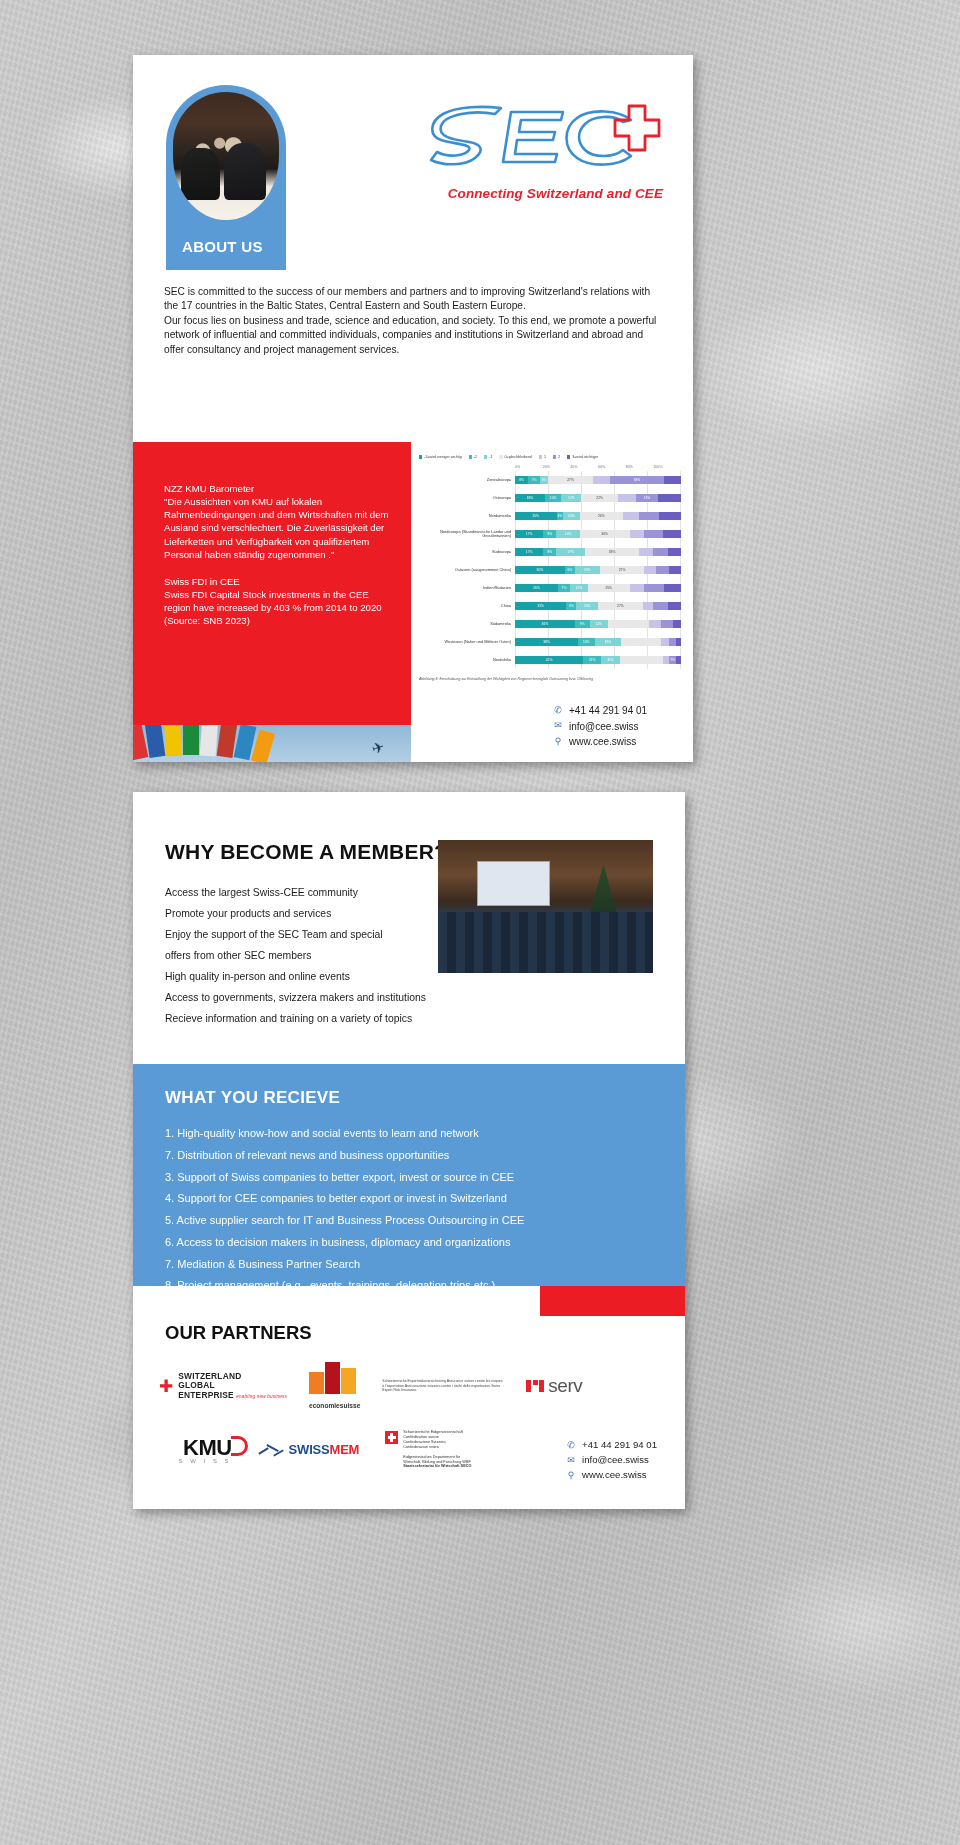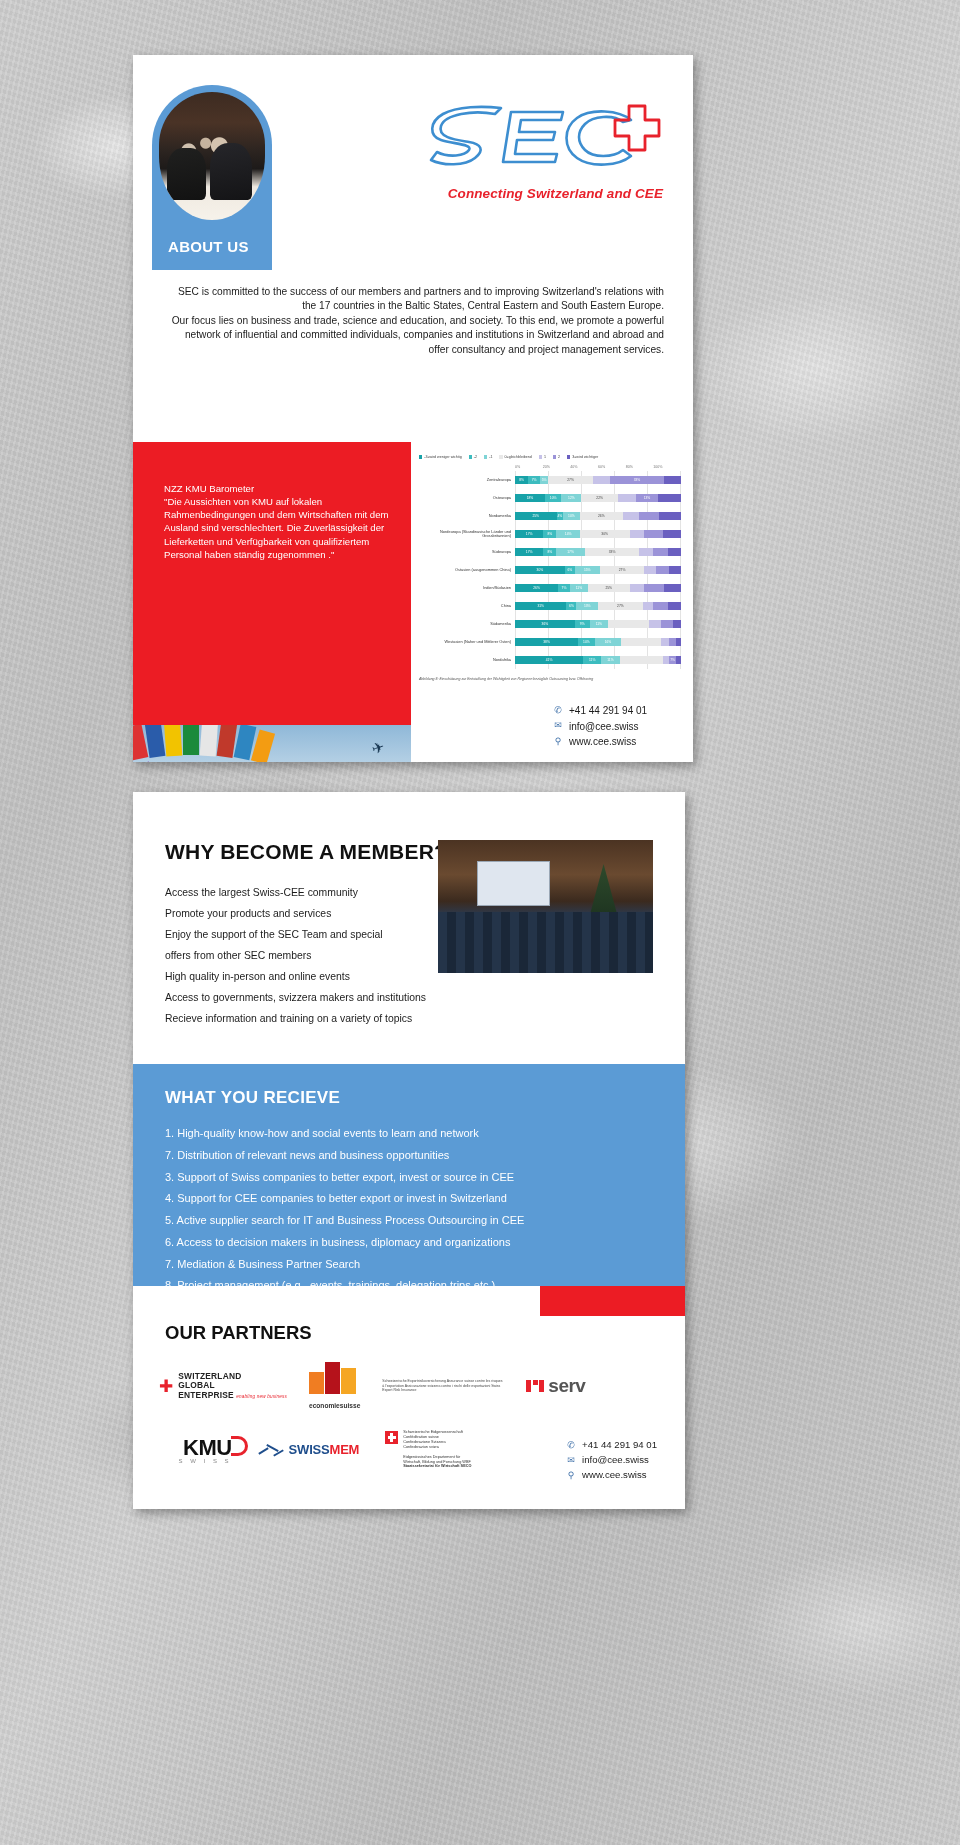--- a/index.html
+++ b/index.html
@@ -29,21 +29,21 @@
       repeating-linear-gradient(17deg, rgba(255,255,255,.05) 0 3px, rgba(0,0,0,.03) 3px 7px);
     opacity:.75;
   }
 
   
   .page1 {
     position: absolute; left: 133px; top: 55px; width: 560px; height: 707px;
     background: #fff; box-shadow: 3px 4px 10px rgba(0,0,0,.35);
     overflow: hidden;
   }
-  .hero-col { position: absolute; left: 19px; top: 30px; width: 124px; }
+  .hero-col { position: absolute; left: 33px; top: 30px; width: 124px; }
   .hero-shape {
     width: 120px; height: 185px; background: #5b9bd5;
     border-radius: 60px 60px 0 0; position: relative; overflow: hidden;
   }
   .hero-photo {
     position: absolute; left: 7px; top: 7px; width: 106px; height: 128px;
     border-radius: 53px 53px 50% 50%;
     background:
       radial-gradient(circle at 28% 46%, #cfc0ae 0 7px, transparent 8px),
       radial-gradient(circle at 57% 42%, #d4c3af 0 8px, transparent 9px),
@@ -69,21 +69,21 @@
 
   .logo-wrap { position: absolute; left: 290px; top: 45px; width: 240px; }
   .logo-svg { display: block; }
   .tagline {
     color: #e8222c; font-style: italic; font-weight: bold; font-size: 13.5px;
     text-align: right; margin-top: 6px; letter-spacing: .1px;
   }
 
   .about-body {
     position: absolute; left: 31px; top: 230px; width: 500px;
-    font-size: 10.2px; line-height: 1.42; color: #1c1c1c; text-align: right;
+    font-size: 10.2px; line-height: 1.42; color: #1c1c1c;
   }
   .about-body p { margin: 0; }
   .about-body p + p { margin-top: 0; }
 
   
   .why {
     position: absolute; left: 0; top: 387px; width: 278px; height: 283px;
     background: #ec1c24; color: #fff; padding: 40px 22px 0 31px;
   }
   .why h2 {
@@ -182,21 +182,21 @@
 
   .econ { text-align: center; }
   .econ .bars { display: flex; gap: 1px; height: 34px; align-items: flex-end; }
   .econ .bars i { width: 15px; display: block; }
   .econ .cap { font-size: 6.6px; font-weight: bold; color: #333; margin-top: 3px; }
 
   .serv { display: flex; align-items: center; gap: 4px; }
   .serv .sq { display: flex; gap: 1.5px; }
   .serv .sq i { width: 5px; height: 12px; background: #e8222c; display: block; }
   .serv .sq i.small { height: 5px; align-self: flex-start; }
-  .serv .word { font-size: 19px; font-weight: bold; color: #555; letter-spacing: -.5px; }
+  .serv .word { font-size: 19px; font-weight: normal; color: #555; letter-spacing: -.5px; }
   .servtxt { font-size: 3.5px; color: #444; line-height: 1.25; max-width: 122px; }
 
   .kmu .k { font-size: 22px; font-weight: bold; color: #111; letter-spacing: -.5px; margin-left: 24px; }
   .kmu .swiss { font-size: 6px; letter-spacing: 3px; color: #888; text-align: right; margin-top: -3px; }
   .kmu { display: inline-block; position: relative; }
   .kmu .swoosh {
     position: absolute; right: -16px; top: 1px; width: 17px; height: 20px;
     border: 3px solid #e8222c; border-left: none; border-radius: 0 10px 10px 0;
   }
 
@@ -249,20 +249,24 @@
 
   <div class="about-body">
     <p>SEC is committed to the success of our members and partners and to improving Switzerland's relations with the 17 countries in the Baltic States, Central Eastern and South Eastern Europe.</p>
     <p>Our focus lies on business and trade, science and education, and society. To this end, we promote a powerful network of influential and committed individuals, companies and institutions in Switzerland and abroad and offer consultancy and project management services.</p>
   </div>
 
   <div class="why">
     <div class="blk">
       <div>NZZ KMU Barometer</div>
       <div>"Die Aussichten von KMU auf lokalen Rahmenbedingungen und dem Wirtschaften mit dem Ausland sind verschlechtert. Die Zuverlässigkeit der Lieferketten und Verfügbarkeit von qualifiziertem Personal haben ständig zugenommen ."</div>
+    </div>
+    <div class="blk">
+      <div>Swiss FDI in CEE</div>
+      <div>Swiss FDI Capital Stock investments in the CEE region have increased by 403 % from 2014 to 2020 (Source: SNB 2023)</div>
     </div>
   </div>
 
   <div class="flags">
     <svg class="ring" viewBox="0 0 200 110">
       <g>
         <rect x="4" y="10" width="16" height="34" fill="#d33" transform="rotate(-12 12 27)"></rect>
         <rect x="22" y="6" width="16" height="36" fill="#2a5caa" transform="rotate(-8 30 24)"></rect>
         <rect x="40" y="3" width="16" height="38" fill="#f2c300" transform="rotate(-4 48 22)"></rect>
         <rect x="58" y="2" width="16" height="38" fill="#1b8a3b" transform="rotate(0 66 21)"></rect>

